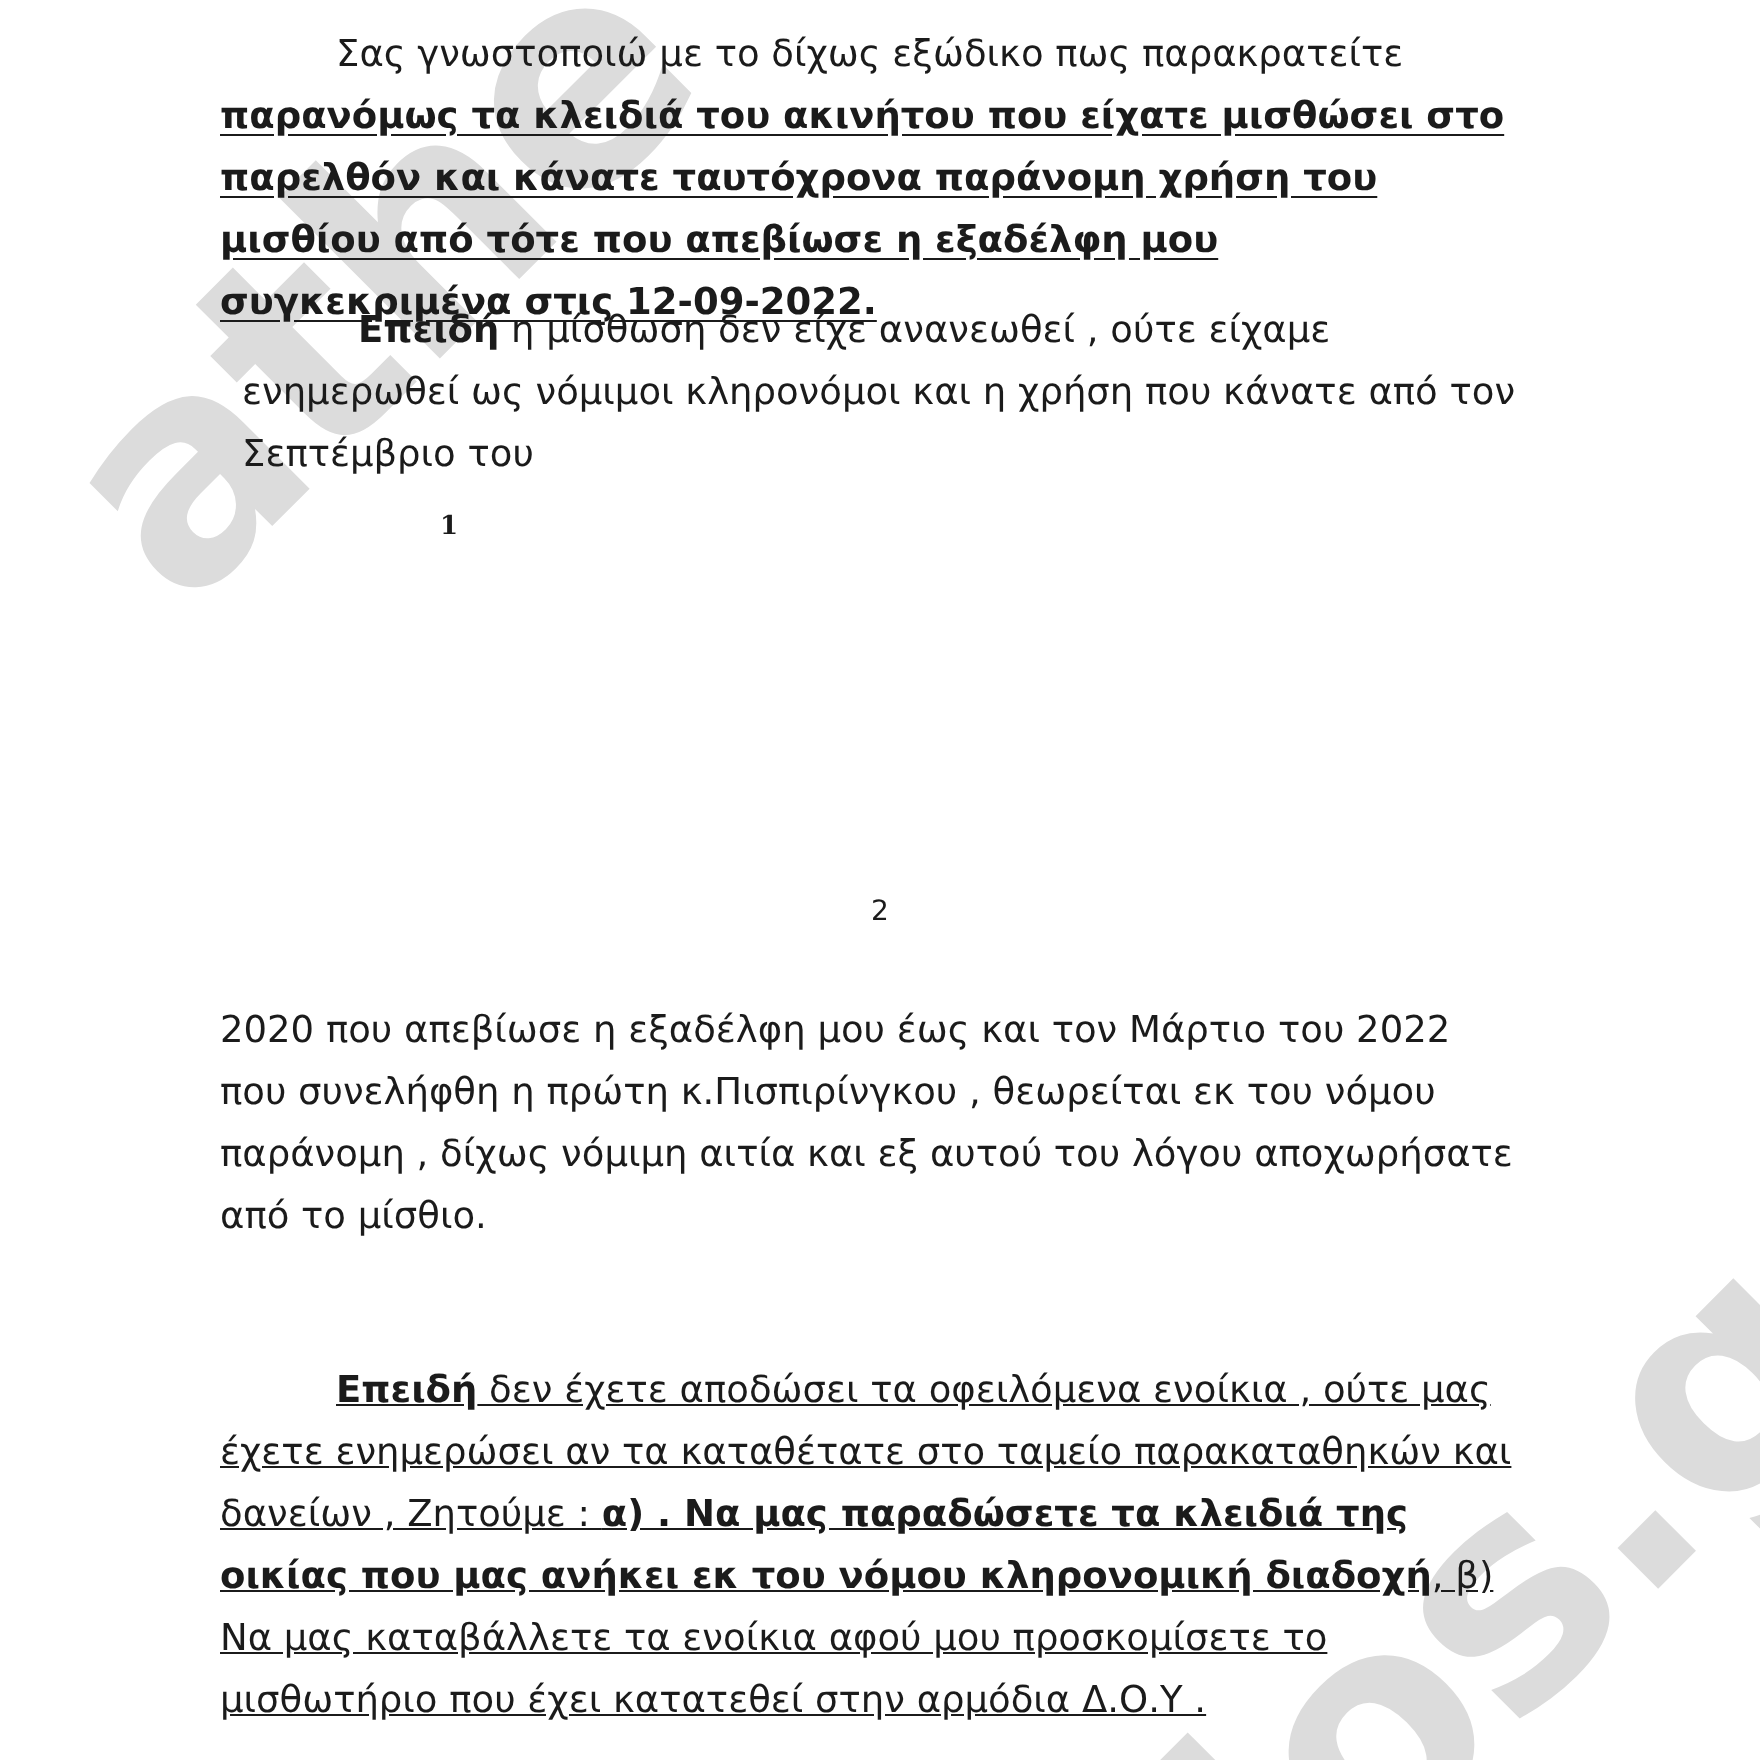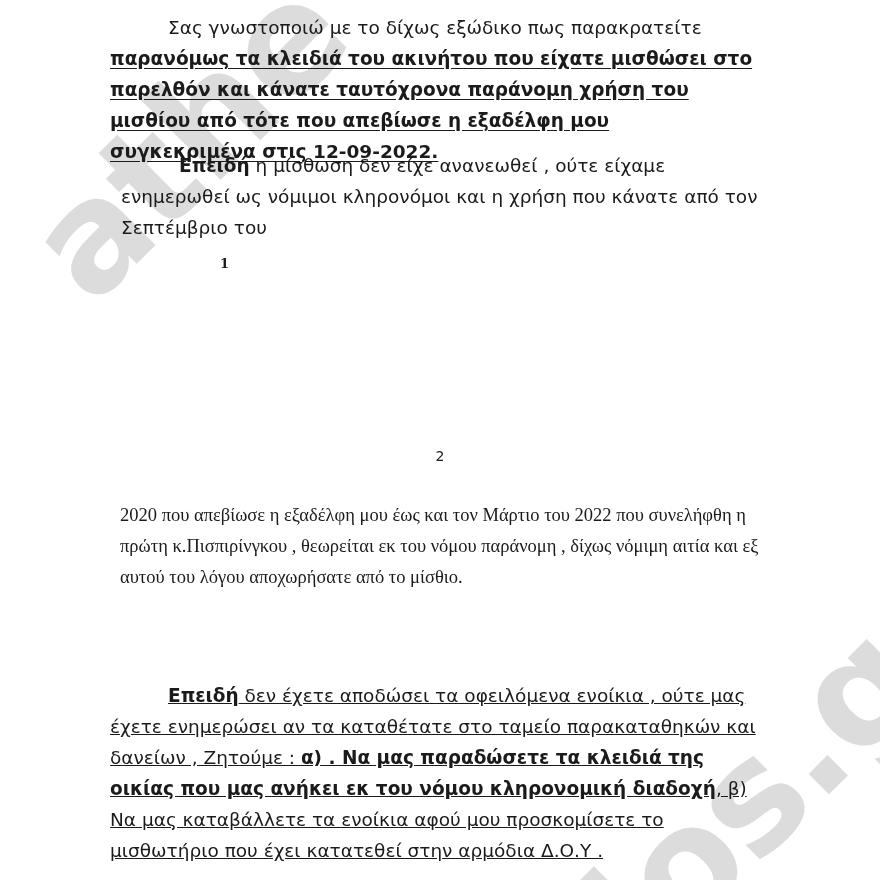--- a/index.html
+++ b/index.html
@@ -71,21 +71,21 @@
     font-family: "DejaVu Serif", "Liberation Serif", serif;
   }
   #pagenum-1 { left: 110px; top: 256px; }
   #pagenum-2 {
     left: 0; top: 448px; width: 880px;
     text-align: center; font-weight: 400;
     font-family: "DejaVu Sans", "Liberation Sans", sans-serif;
     font-size: 14px;
   }
 
-  #para-3 { position: absolute; top: 500px; left: 10px; width: 648px; font-family: Liberation Serif, serif; }
+  #para-3 { position: absolute; top: 500px; left: 0; width: 648px; }
   #para-4 { position: absolute; top: 680px; left: 0; width: 648px; text-decoration: underline; }
 </style>
 </head>
 <body>
 
 <div id="page">
 
   <div class="wm" id="wm-left">athe</div>
   <div class="wm" id="wm-right">los.gr</div>
 

